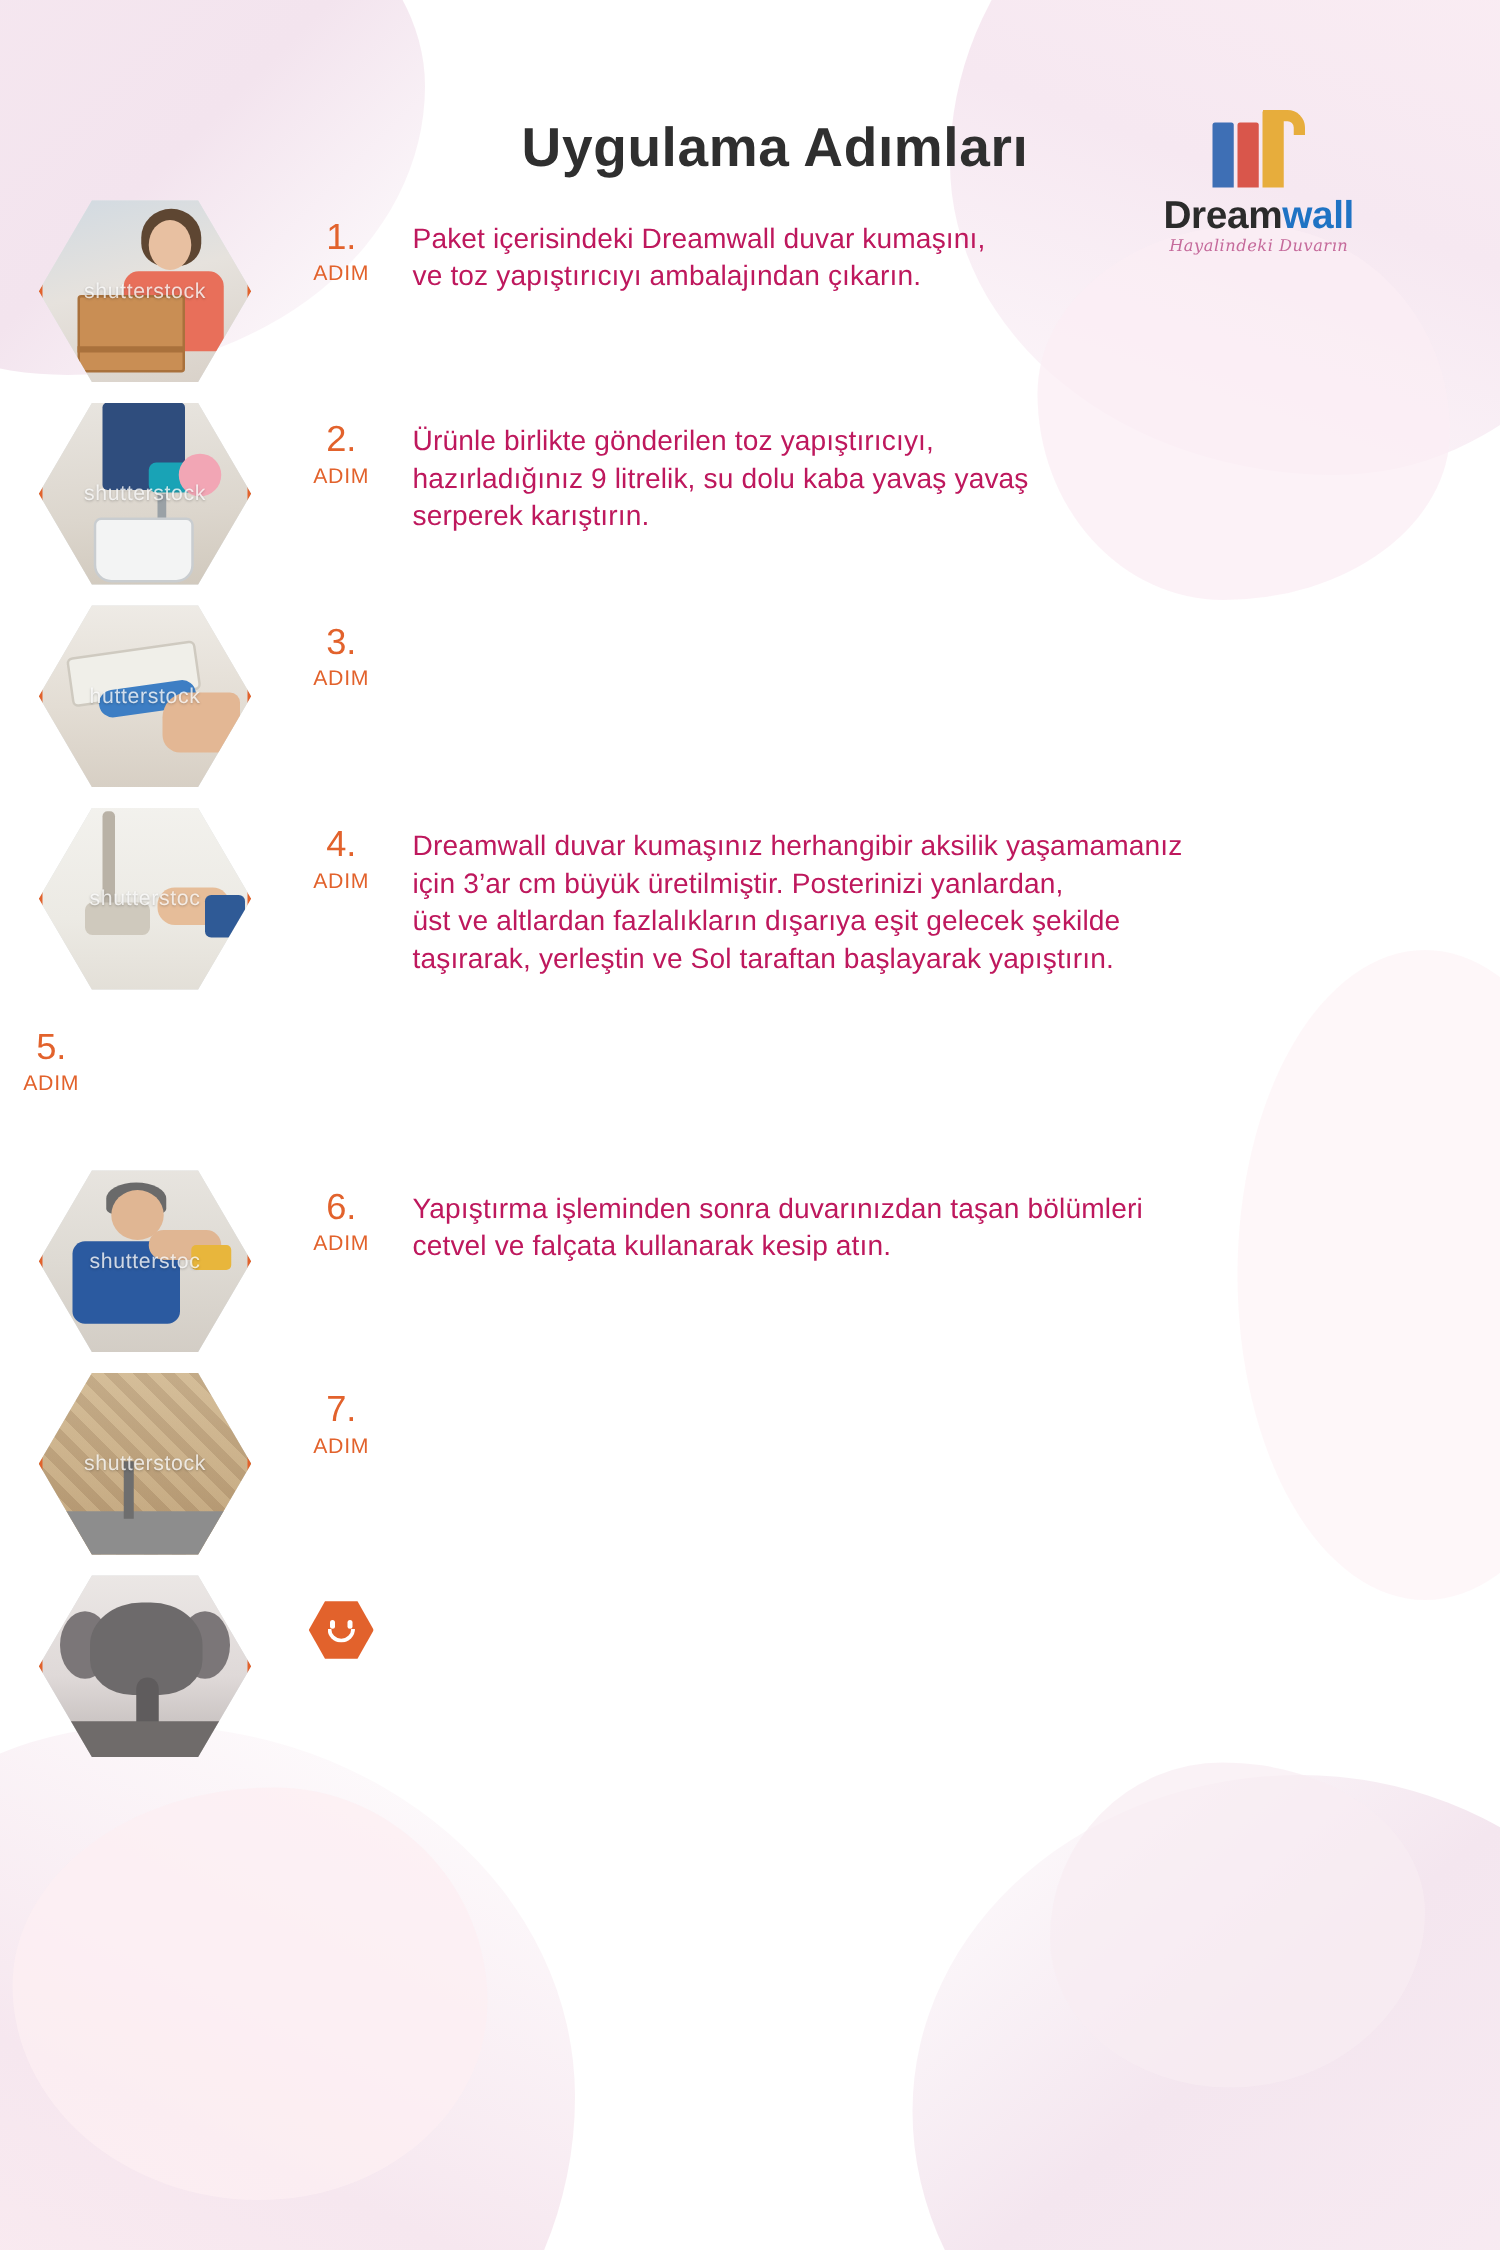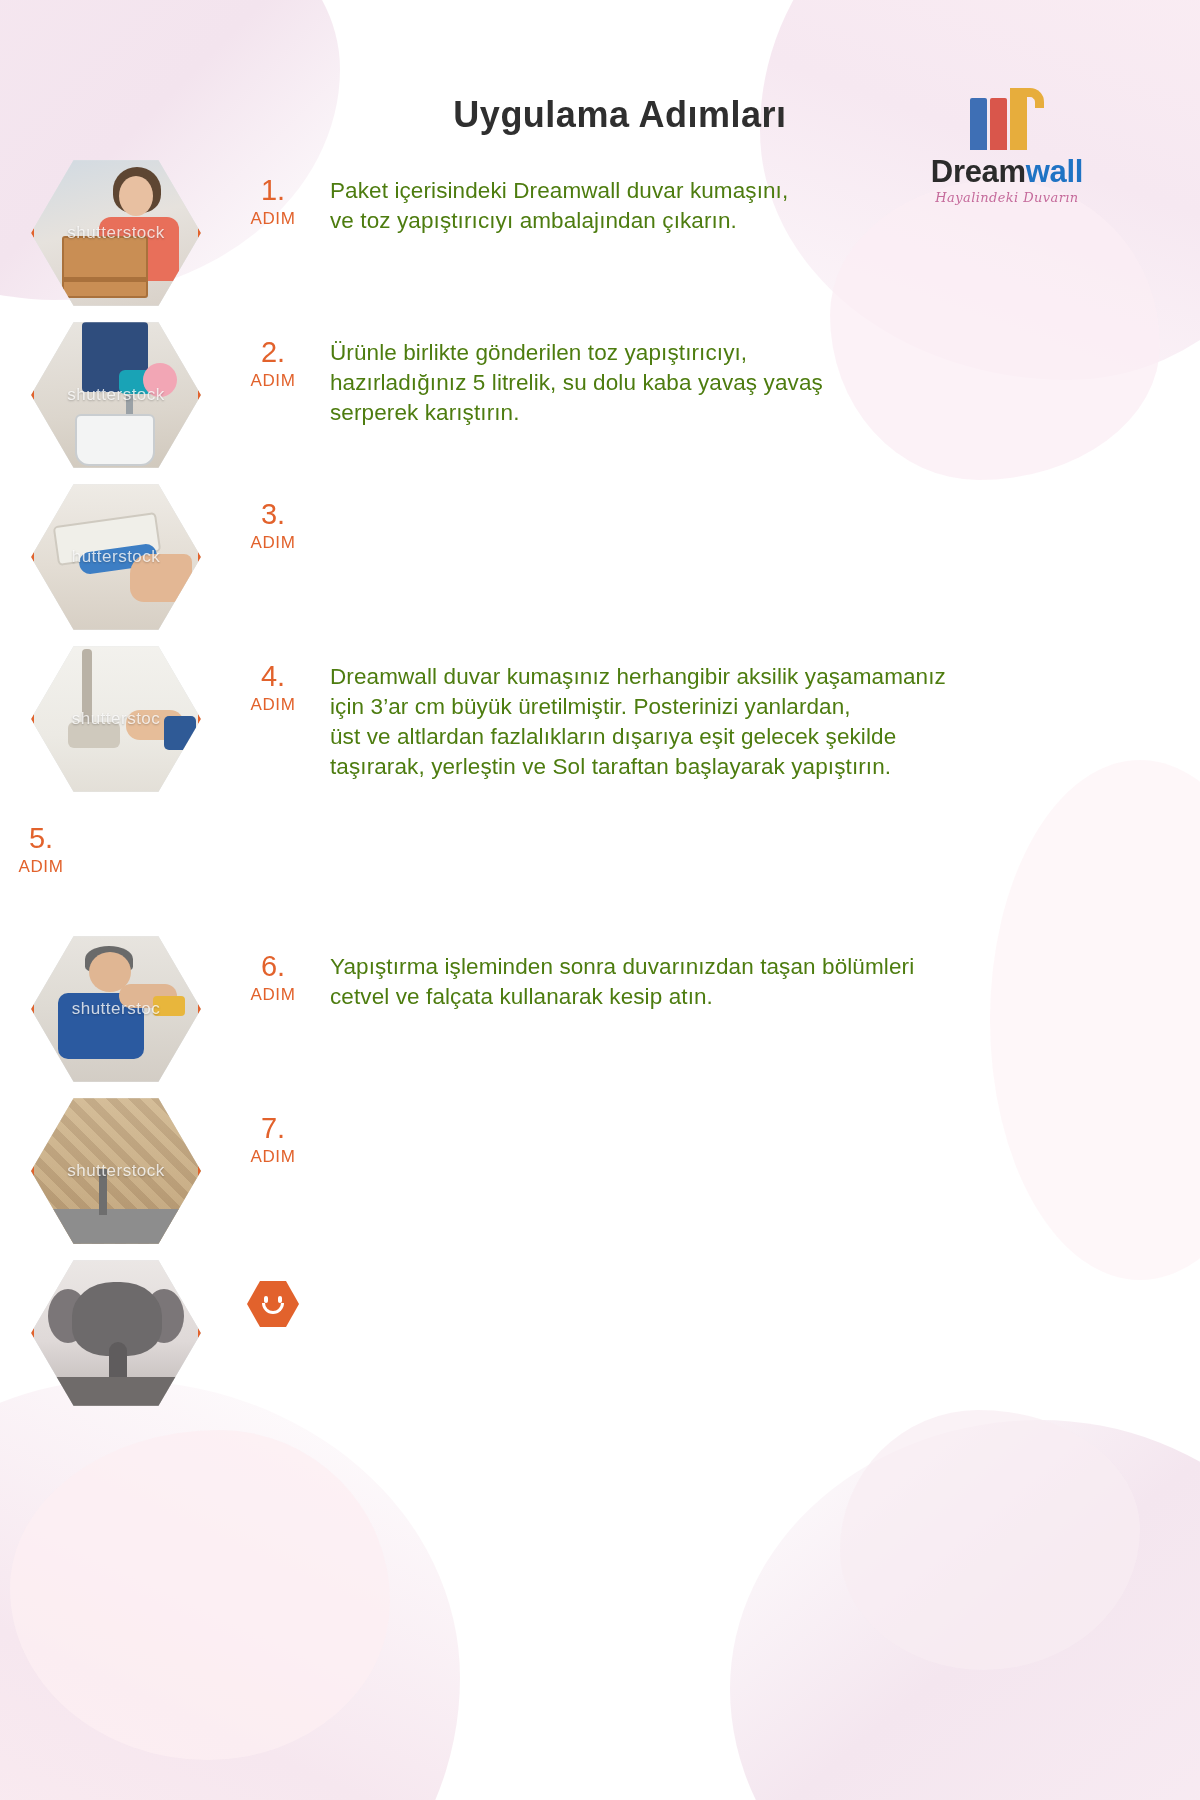--- a/index.html
+++ b/index.html
@@ -62,21 +62,21 @@
     background: #fdf3f6;
     opacity: .65;
     border-radius: 50%;
   }
 
   
   .title {
     position: absolute;
     left: 0; right: 0; top: 94px;
     text-align: center;
-    font-size: 36px;
+    font-size: 44px;
     font-weight: bold;
     letter-spacing: 0.5px;
     color: #2f2f2f;
     z-index: 5;
   }
   .title-inner { display: inline-block; padding-left: 40px; }
 
   
   .brand {
     position: absolute;
@@ -182,21 +182,21 @@
     font-size: 17px;
     letter-spacing: .6px;
     margin-top: 4px;
     color: #e2622c;
   }
   .body-col {
     flex: 1 1 auto;
     padding: 26px 99px 0 16px;
     font-size: 22.5px;
     line-height: 1.34;
-    color: #4d7c0f;
+    color: #be185d;
     letter-spacing: .1px;
   }
   .body-col p { margin: 0; }
 
   
   .smiley-wrap {
     flex: 0 0 82px;
     padding-top: 30px;
     display: flex;
     justify-content: center;
@@ -353,21 +353,21 @@
           <div class="wm">shutterstock</div>
           <div class="hex-border"></div>
         </div>
       </div>
       <div class="num-col">
         <div class="num">2.</div>
         <div class="adim">ADIM</div>
       </div>
       <div class="body-col">
         <p style="white-space: pre-line;">Ürünle birlikte gönderilen toz yapıştırıcıyı,
-hazırladığınız 5 litrelik, su dolu  kaba yavaş yavaş
+hazırladığınız 9 litrelik, su dolu  kaba yavaş yavaş
 serperek  karıştırın.</p>
       </div>
     </div>
 
     <div class="step">
       <div class="thumb-wrap">
         <div class="hex">
           <div class="ph p3">
             <div class="pad"></div>
               <div class="handle"></div>

